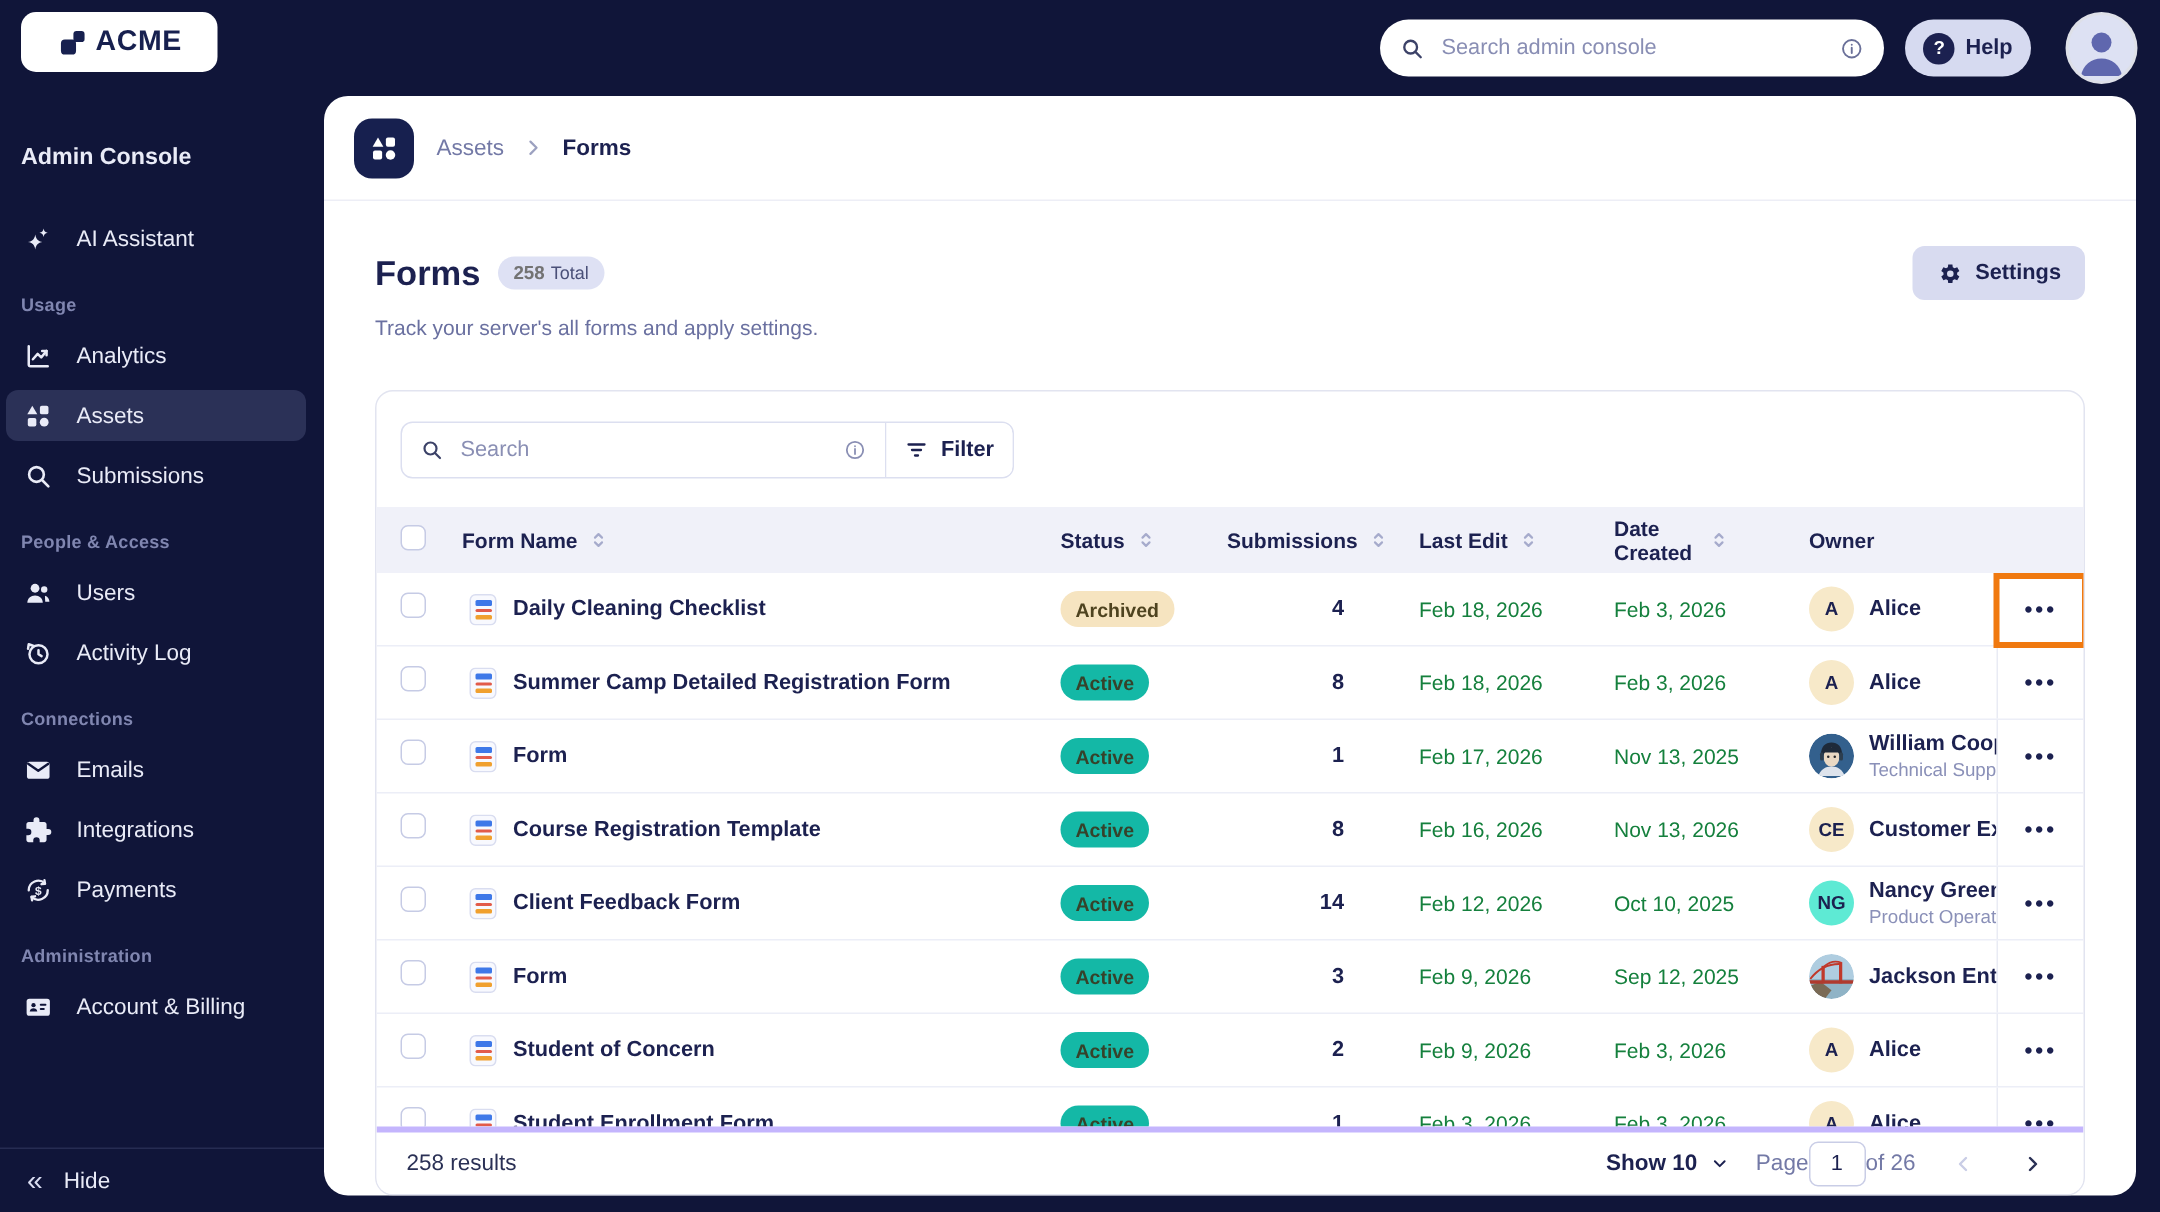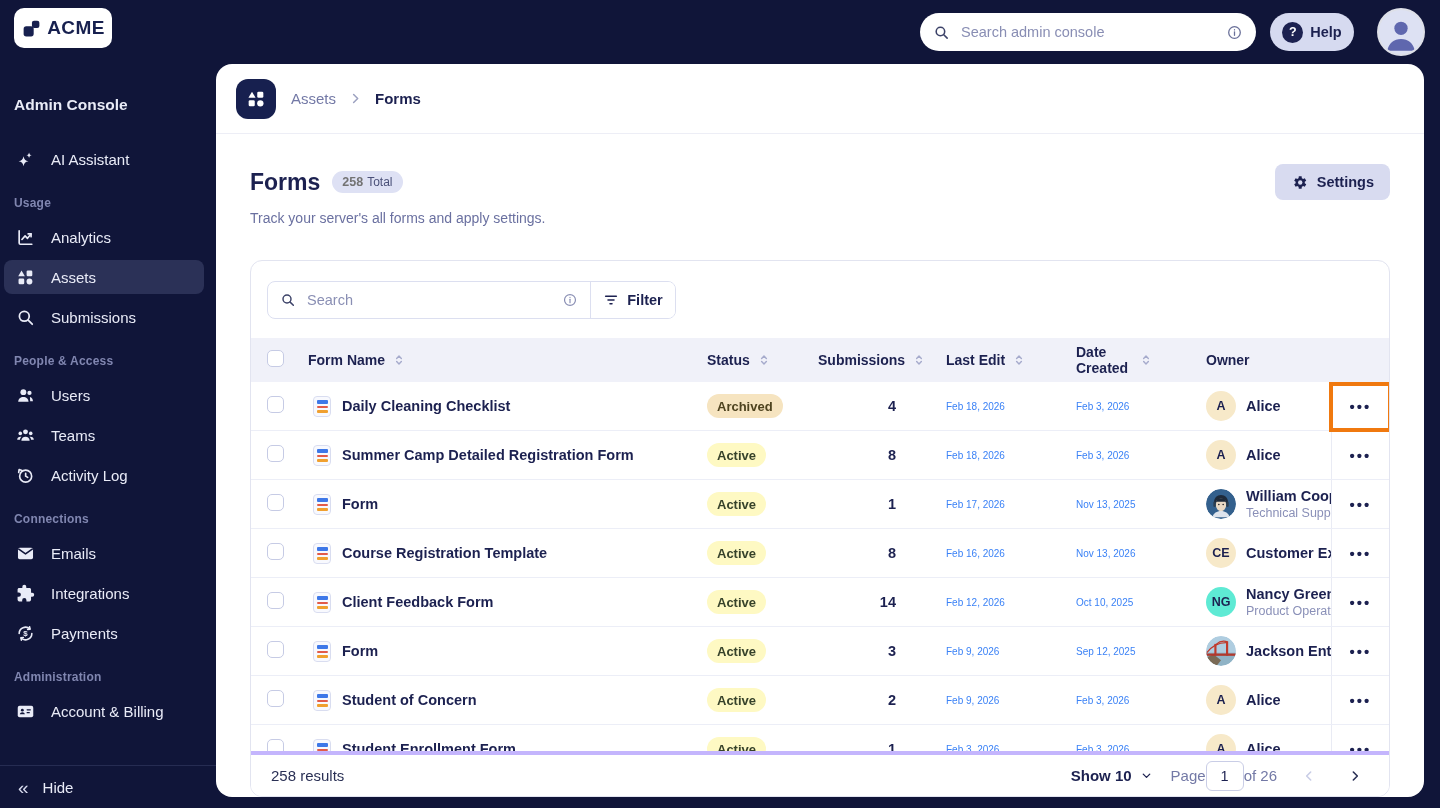--- a/index.html
+++ b/index.html
@@ -8,21 +8,21 @@
   .topbar{position:absolute;top:0;left:216px;right:0;height:64px;display:flex;align-items:center;justify-content:flex-end;padding-right:17px;box-sizing:border-box}
   .search-admin{width:336px;height:38px;background:#fff;border-radius:19px;display:flex;align-items:center;padding:12px 13px;gap:9px;box-sizing:border-box}
   .search-admin input{border:none;outline:none;flex:1;font-size:14.5px;color:#1C2150;font-family:inherit;background:transparent}
   .search-admin input::placeholder{color:#898EB4}
   .help-btn{margin-left:14px;width:84px;height:38px;border-radius:19px;background:#D6DAF0;display:flex;align-items:center;justify-content:center;gap:7px;cursor:pointer;border:none}
   .qcircle{width:21px;height:21px;border-radius:50%;background:#1C2150;color:#fff;font-size:12.5px;font-weight:700;display:flex;align-items:center;justify-content:center}
   .help-label{font-size:14.5px;font-weight:700;color:#1C2150}
   .avatar-top{margin-left:25px;width:44px;height:44px;border-radius:50%;background:#DDE1F3;box-shadow:0 0 0 2px rgba(245,246,252,.9);overflow:hidden;display:flex;align-items:flex-end;justify-content:center;cursor:pointer}
   
   .sidebar{position:absolute;top:0;left:0;width:216px;height:808px;box-sizing:border-box}
-  .logo-box{margin:8px 0 0 14px;width:98px;height:40px;background:#fff;border-radius:10px;display:flex;align-items:center;justify-content:center;gap:5px;cursor:pointer}
+  .logo-box{margin:8px 0 0 14px;width:131px;height:40px;background:#fff;border-radius:10px;display:flex;align-items:center;justify-content:center;gap:5px;cursor:pointer}
   .logo-text{font-size:19px;font-weight:800;color:#17204F;letter-spacing:.4px}
   .console-label{margin:48px 0 0 14px;font-size:15.5px;font-weight:600;color:#E9EBF7}
   .nav{padding:0 12px 0 4px}
   .nav-item{height:34px;border-radius:8px;display:flex;align-items:center;gap:16px;padding-left:12px;margin-bottom:6px;cursor:pointer;color:#E9EBF7}
   .nav-item.active{background:#2B3157}
   .nav-icon{width:19px;height:19px;display:flex;align-items:center;justify-content:center;flex-shrink:0}
   .nav-label{font-size:15px;font-weight:500}
   .ai-wrap{margin-top:28px}
   .nav-section-title{margin:20px 0 10px;padding-left:10px;font-size:12px;font-weight:700;color:#8086B0;letter-spacing:.2px}
   .hide-item{position:absolute;left:0;right:0;bottom:0;height:42px;border-top:1px solid #262C52;display:flex;align-items:center;gap:14px;padding-left:18px;cursor:pointer}
@@ -60,24 +60,24 @@
   .hlabel.wrap{max-width:56px;white-space:normal;line-height:1.15}
   .c1{padding-left:16px}
   .checkbox{width:17px;height:17px;border:1.5px solid #C6CBE5;border-radius:5px;background:#fff;display:inline-block;box-sizing:border-box;cursor:pointer}
   .trow{height:48px;border-bottom:1px solid #ECEEF7}
   .cell-name{display:flex;align-items:center;gap:11px;padding-left:5px;overflow:hidden;white-space:nowrap}
   .form-ic{width:18px;height:21px;border:1px solid #D9DDF0;border-radius:4px;background:#F8F9FE;display:flex;flex-direction:column;justify-content:center;gap:2px;padding:2px 2.5px;box-sizing:border-box;flex-shrink:0}
   .form-ic i{display:block;border-radius:1px}
   .fb1{height:4px;background:#3E78E8}.fb2{height:2.5px;background:#E25B4A}.fb3{height:2.5px;background:#F0A02F}
   .fname{font-size:14.5px;font-weight:600;color:#1C2150}
   .badge{height:24px;border-radius:12px;padding:0 10px;font-size:13px;font-weight:700;display:inline-flex;align-items:center;justify-self:start}
-  .badge.active{background:#fef9c3;color:#36422A}
+  .badge.active{background:#14b8a6;color:#36422A}
   .badge.archived{background:#F6E4C0;color:#4E431F}
   .cell-sub{text-align:right;padding-right:50px;font-size:14.5px;font-weight:700;color:#1C2150}
-  .cell-date{font-size:10px;color:#3b82f6}
+  .cell-date{font-size:14px;color:#15803d}
   .cell-owner{display:flex;align-items:center;gap:10px;overflow:hidden;white-space:nowrap;height:100%}
   .avatar{width:30px;height:30px;border-radius:50%;display:inline-flex;align-items:center;justify-content:center;font-size:12.5px;font-weight:700;color:#1C2150;flex-shrink:0;overflow:hidden}
   .ocol{display:flex;flex-direction:column;justify-content:center;overflow:hidden}
   .oname{font-size:14.5px;font-weight:700;color:#1C2150;line-height:1.3}
   .osub{font-size:12.5px;color:#8A90B8;line-height:1.2}
   .cell-actions{height:100%;display:flex;align-items:center;justify-content:center;border-left:1px solid #E9EBF4}
   .dots-btn{border:none;background:none;font-size:15px;letter-spacing:2px;color:#1C2150;font-weight:700;cursor:pointer;line-height:1}
   .tfoot{position:absolute;left:0;right:0;bottom:0;height:45px;background:#fff;border-top:4px solid #c4b5fd;display:flex;align-items:center;padding:0 20px;box-sizing:border-box}
   .results{font-size:15px;color:#2A3055}
   .foot-right{margin-left:auto;display:flex;align-items:center;gap:18px}
@@ -152,33 +152,20 @@
         <div class="nav-item">
       <span class="nav-icon">
             <svg width="19" height="19" viewBox="0 0 24 24" fill="#E9EBF7">
               <circle cx="9.3" cy="7.8" r="3.7"></circle>
               <path d="M2.8 20c0-3.7 2.9-6.1 6.5-6.1s6.5 2.4 6.5 6.1z"></path>
               <circle cx="17" cy="8.8" r="2.7"></circle>
               <path d="M17.6 14c2.3.6 3.8 2.5 3.8 5.2h-3.5"></path>
             </svg>
           </span>
       <span class="nav-label">Users</span>
-        </div>
-        <div class="nav-item">
-      <span class="nav-icon">
-            <svg width="19" height="19" viewBox="0 0 24 24" fill="#E9EBF7">
-              <circle cx="12" cy="7.4" r="3.1"></circle>
-              <path d="M6.8 18.5c0-3 2.3-5 5.2-5s5.2 2 5.2 5z"></path>
-              <circle cx="5.4" cy="9.4" r="2.3"></circle>
-              <path d="M1.5 17.5c0-2.4 1.7-4 4-4 .5 0 1 .1 1.4.2-1.1 1-1.8 2.3-2 3.8z"></path>
-              <circle cx="18.6" cy="9.4" r="2.3"></circle>
-              <path d="M22.5 17.5c0-2.4-1.7-4-4-4-.5 0-1 .1-1.4.2 1.1 1 1.8 2.3 2 3.8z"></path>
-            </svg>
-          </span>
-      <span class="nav-label">Teams</span>
         </div>
         <div class="nav-item">
       <span class="nav-icon">
             <svg width="19" height="19" viewBox="0 0 24 24" fill="none" stroke="#E9EBF7" stroke-width="2.1" stroke-linecap="round" stroke-linejoin="round">
               <circle cx="12.2" cy="12.8" r="7.6"></circle>
               <path d="M12.2 9.4v3.4l2.6 1.6"></path>
               <path d="M3.4 8.2L4 4.4l3.6 1.3" fill="none"></path>
             </svg>
           </span>
       <span class="nav-label">Activity Log</span>

